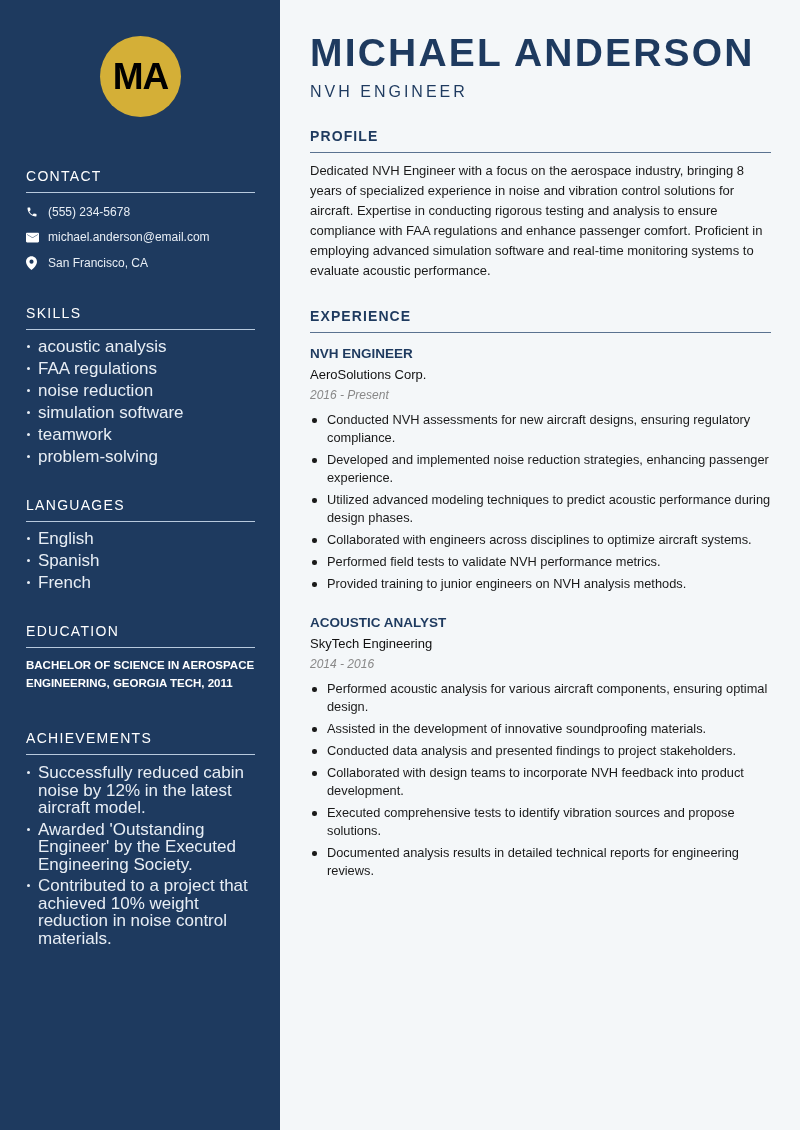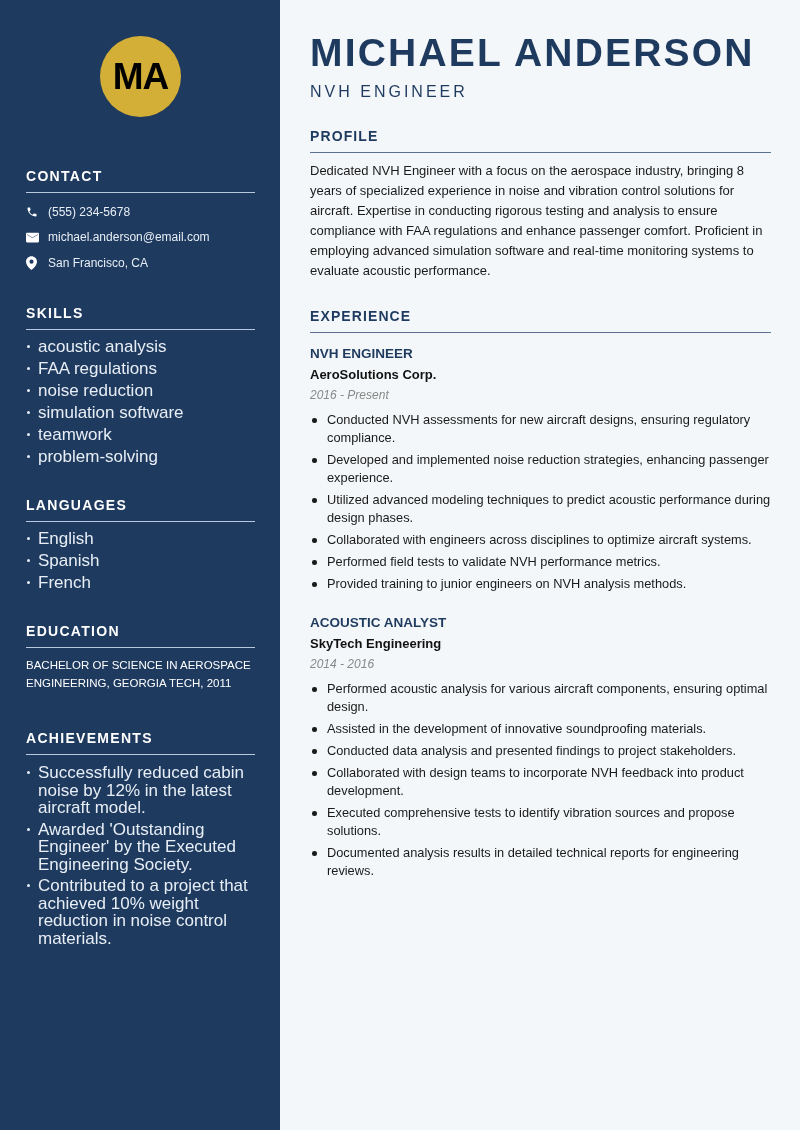--- a/index.html
+++ b/index.html
@@ -1,39 +1,39 @@
 <!DOCTYPE html>
 <html><head>
 <meta charset="utf-8">
 <style>
   * { box-sizing: border-box; margin: 0; padding: 0; }
   html, body { width: 800px; height: 1130px; overflow: hidden; }
   body { font-family: "Liberation Sans", sans-serif; background: #f4f7f9; position: relative; }
   .sidebar { position: absolute; left: 0; top: 0; width: 280px; height: 1130px; background: #1e3a5f; color: #fff; padding: 0 26px; }
   .avatar { position: absolute; left: 100px; top: 36px; width: 81px; height: 81px; border-radius: 50%; background: #d4af37; display: flex; align-items: center; justify-content: center; font-weight: bold; font-size: 37px; color: #000000; letter-spacing: -1px; }
   .side-section { position: absolute; left: 26px; width: 229px; }
-  .side-title { font-size: 14px; font-weight: bold; letter-spacing: 1.3px; color: #fff; padding-bottom: 8px; border-bottom: 1.5px solid #b8c9dd; }
+  .side-title { font-size: 14px; font-weight: normal; letter-spacing: 1.3px; color: #fff; padding-bottom: 8px; border-bottom: 1.5px solid #b8c9dd; }
   .contact-row { display: flex; align-items: center; font-size: 12px; color: #e8eef5; height: 25.5px; }
   .contact-row .ic { width: 22px; display: inline-flex; align-items: center; }
   .side-list { list-style: none; margin-top: 9px; }
   .side-list li { font-size: 17px; color: #e8eef5; position: relative; padding-left: 12px; line-height: 15px; margin-bottom: 7px; }
   .side-list li::before { content: ""; position: absolute; left: 1px; top: 6px; width: 3px; height: 3px; background: #e8eef5; border-radius: 50%; }
   .side-list.ach li { line-height: 17.5px; margin-bottom: 4px; }
   .side-list.ach li::before { top: 7px; }
-  .edu-text { font-size: 11.5px; font-weight: normal; color: #fff; line-height: 17.5px; margin-top: 9px; }
+  .edu-text { font-size: 11.5px; font-weight: bold; color: #fff; line-height: 17.5px; margin-top: 9px; }
 
   .main { position: absolute; left: 310px; top: 0; width: 461px; }
   .name { position: absolute; top: 31px; left: 0; font-size: 39px; font-weight: bold; color: #1e3a5f; letter-spacing: 2.2px; white-space: nowrap; }
   .job-title { position: absolute; top: 83px; left: 0; font-size: 16px; color: #1e3a5f; letter-spacing: 3px; }
   .sec { position: absolute; left: 0; width: 461px; }
   .sec-title { font-size: 14px; font-weight: bold; color: #1e3a5f; letter-spacing: 1.1px; padding-bottom: 8px; border-bottom: 1.5px solid #5a7290; }
   .profile-text { font-size: 13px; color: #1a1a1a; line-height: 20px; margin-top: 8px; }
   .job { position: absolute; left: 0; width: 461px; }
   .job-role { font-size: 13.5px; font-weight: bold; color: #1e3a5f; }
-  .job-company { font-size: 13px; font-weight: bold; color: #111; margin-top: 6px; }
+  .job-company { font-size: 13px; font-weight: normal; color: #111; margin-top: 6px; }
   .job-date { font-size: 12px; font-style: italic; color: #888; margin-top: 6px; }
   .job-list { list-style: none; margin-top: 9px; }
   .job-list li { font-size: 12.8px; color: #1a1a1a; line-height: 18px; position: relative; padding-left: 17px; margin-bottom: 4px; }
   .job-list li::before { content: ""; position: absolute; left: 2px; top: 7px; width: 4.5px; height: 4.5px; background: #1a1a1a; border-radius: 50%; }
 </style>
 </head>
 <body>
 
 <aside class="sidebar">
   <div class="avatar">MA</div>

